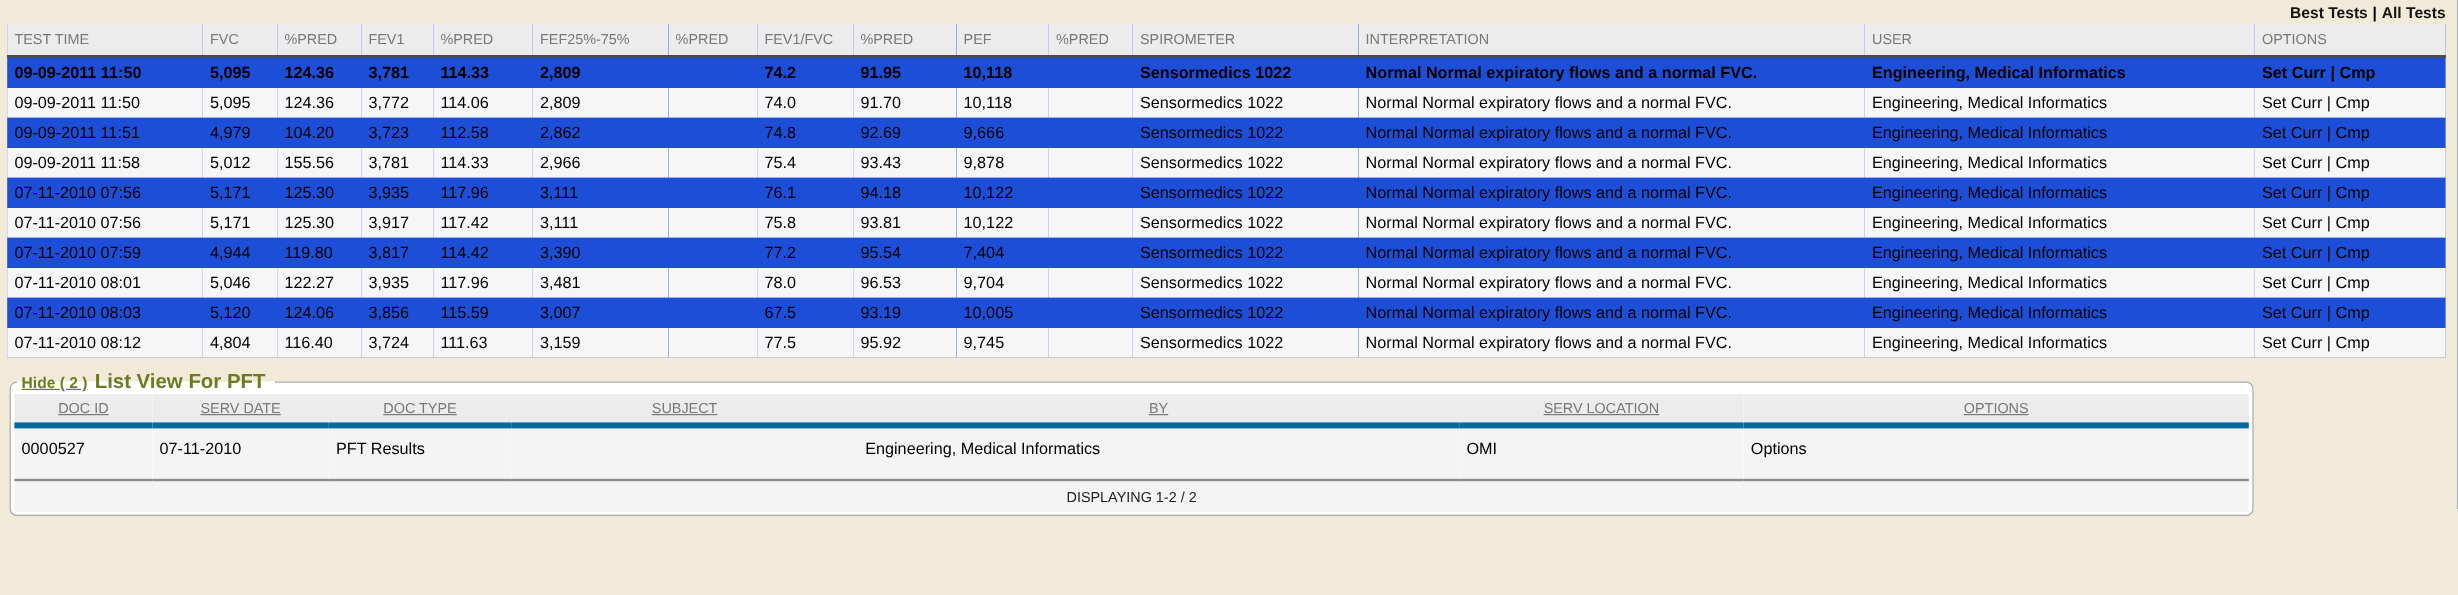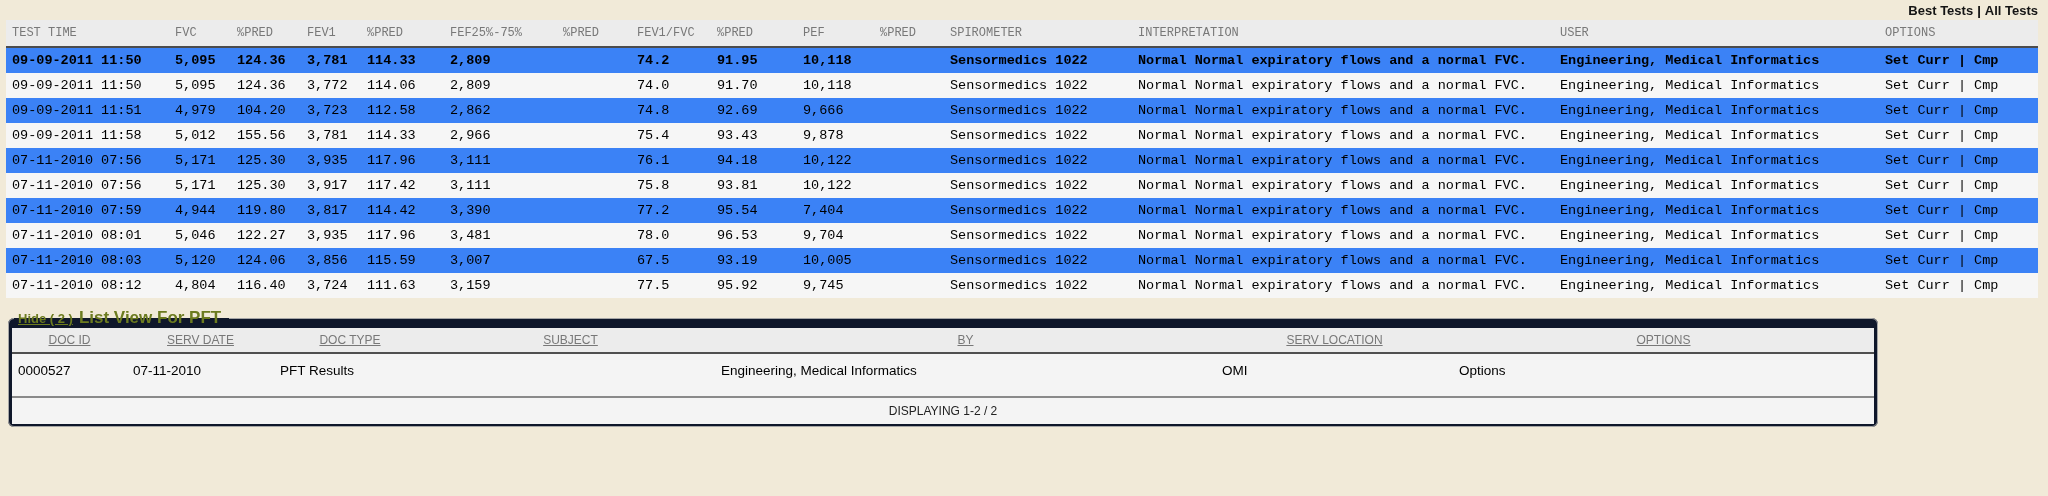--- a/index.html
+++ b/index.html
@@ -21,22 +21,21 @@
   }
   .top-bar a{color:#141414;cursor:pointer;}
   .top-bar .sep{padding:0 4px;font-weight:bold;}
 
   
   table{border-collapse:collapse;border-spacing:0;}
   .main-table{
     margin:0 0 0 6px;
     width:2032px;
     table-layout:fixed;
-    background:#3b82f6;
-    font-family:Liberation Mono, monospace;
+    background:#1d4ed8;
   }
   .main-table th{
     background:#ececec;
     color:#787878;
     font-weight:normal;
     font-size:12px;
     text-align:left;
     padding:6px 4px 6px 6px;
     border-bottom:2px solid #4c4c4c;
     white-space:nowrap;overflow:hidden;
@@ -49,21 +48,21 @@
   .main-table tr.best td{font-weight:bold;}
   .main-table tr.stripe{background:#f6f6f6;}
 
   
   .list-fieldset{
     margin:10px 0 0 8px;
     width:1862px;
     border:1px solid #a6a6a6;
     border-radius:6px;
     padding:0 3px 2px 3px;
-    background:#0f172a;
+    background:#ffffff;
   }
   .list-fieldset legend{
     margin-left:2px;
     padding:0 8px 0 4px;
     font-size:17px;
     font-weight:bold;
     color:#6c7b1f;
   }
   .list-fieldset legend a{
     font-size:13px;
@@ -88,21 +87,21 @@
   }
   .list-table th a{color:#787878;text-decoration:underline;cursor:pointer;}
   .list-table td{
     font-size:13.5px;
     height:24px;
     padding:9px 6px;
     vertical-align:top;
     white-space:nowrap;overflow:hidden;
   }
   .list-table tr.stripe{background:#f4f4f4;}
-  .list-table tr.stripe td{border-top:1px solid #0369a1;}
+  .list-table tr.stripe td{border-top:5px solid #0369a1;}
   .list-table tfoot td{
     border-top:2px solid #8a8a8a;
     background:#f4f4f4;
     font-size:12px;
     color:#222;
     text-align:center;
     height:auto;
     padding:6px 0;
   }
 </style>

